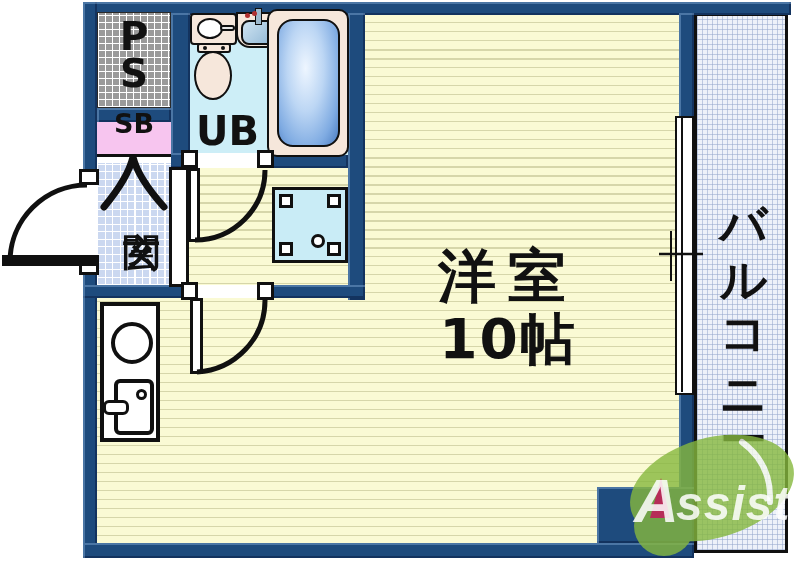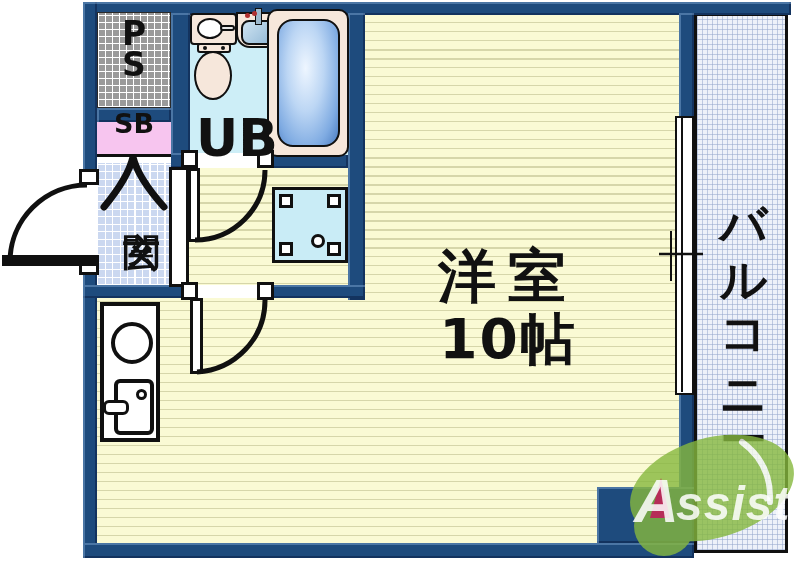--- a/index.html
+++ b/index.html
@@ -35,23 +35,23 @@
   .cream{background:#f6e7db;border:2.5px solid #101010;}
   .jamb{position:absolute;background:#fff;border:3px solid #101010;box-sizing:border-box;z-index:4;}
   .leaf{position:absolute;background:#fff;border:3px solid #101010;box-sizing:border-box;z-index:4;}
   .pan{position:absolute;background:#c9ecf6;border:3.5px solid #101010;box-sizing:border-box;z-index:4;}
   .pansq{position:absolute;width:14px;height:14px;background:#fff;border:3px solid #101010;box-sizing:border-box;}
   .kitchen{position:absolute;background:#fff;border:4px solid #101010;box-sizing:border-box;z-index:4;}
   .window{position:absolute;background:#fff;border:2.5px solid #101010;box-sizing:border-box;z-index:4;}
   svg.overlay{position:absolute;left:0;top:0;z-index:5;pointer-events:none;}
   
   .lbl{position:absolute;color:#111;font-weight:bold;z-index:5;}
-  .ps-label{width:36px;font-size:33px;line-height:.95;text-align:center;word-break:break-all;}
+  .ps-label{width:36px;font-size:39px;line-height:.95;text-align:center;word-break:break-all;}
   .sb-label{width:74px;text-align:center;font-size:27px;}
-  .ub-label{width:80px;font-size:52px;}
+  .ub-label{width:80px;font-size:40px;}
   .vert{writing-mode:vertical-rl;text-orientation:mixed;}
   .ent-label{font-size:37px;letter-spacing:4px;}
   .room-label{width:200px;text-align:center;line-height:1.1;margin-top:27px;}
   .room-name{font-size:58px;letter-spacing:12px;}
   .room-size{font-size:55px;letter-spacing:2px;}
   .bal-label{font-size:47px;letter-spacing:7px;}
   .logo{z-index:6;}
 </style>
 </head>
 <body>

